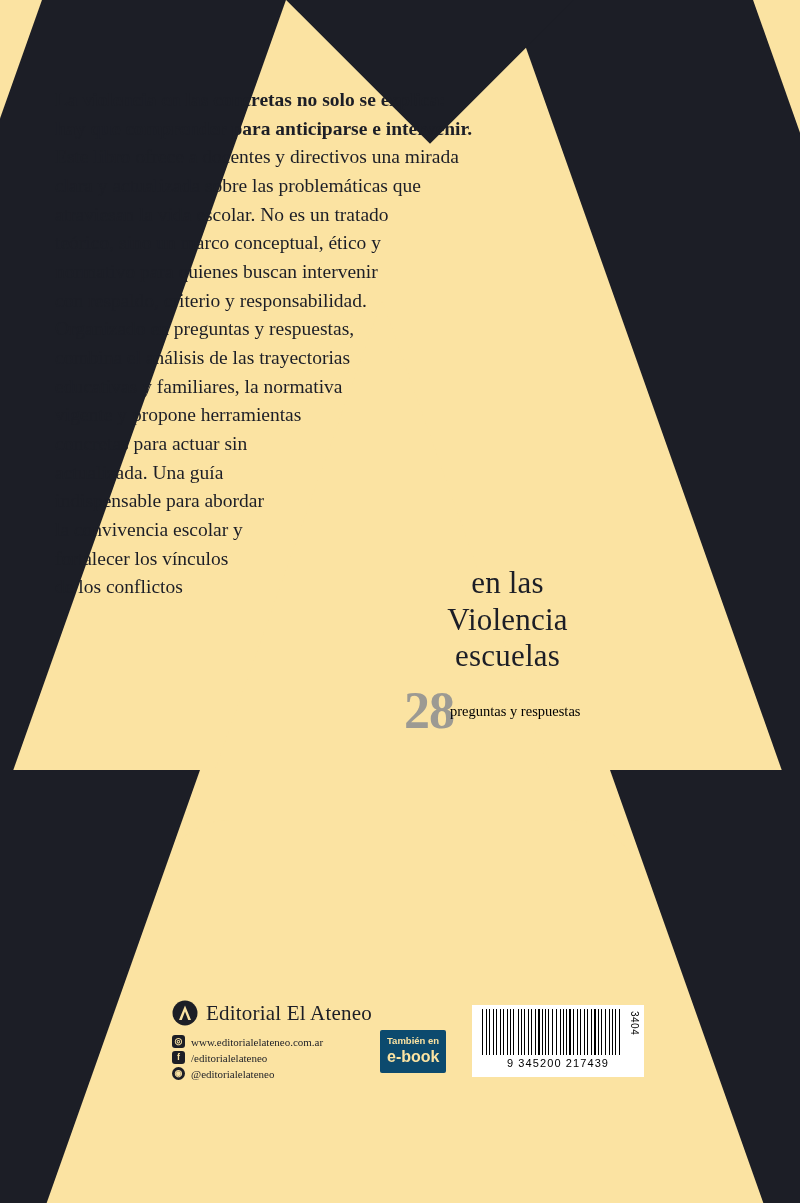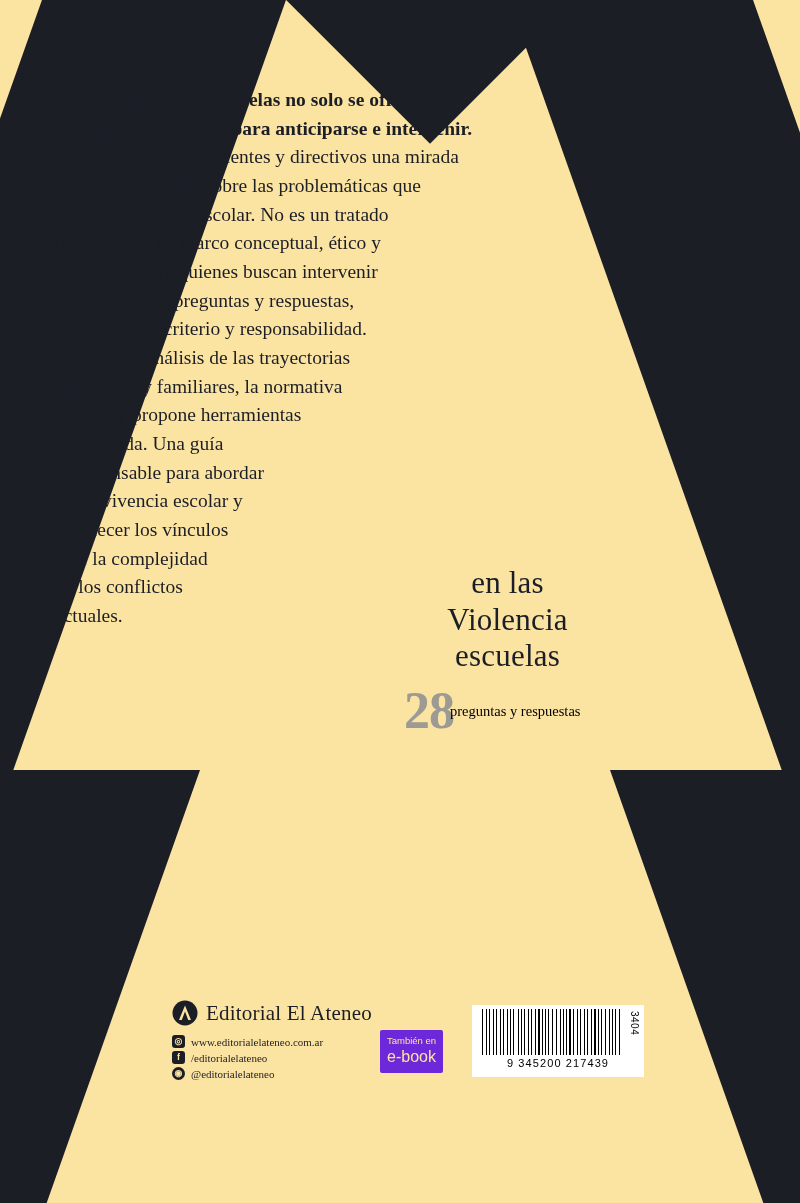--- a/index.html
+++ b/index.html
@@ -213,27 +213,27 @@
     flex: 0 0 auto;
   }
   .s-icon.circle { border-radius: 50%; }
 
   
   .ebook-badge {
     position: absolute;
     left: 380px;
     top: 1030px;
     z-index: 7;
-    background: #6d28d9;
+    background: #0c4a6e;
     color: #fbe3a2;
     padding: 5px 7px 6px 7px;
     font-family: "Liberation Sans", sans-serif;
     font-size: 9.5px;
     line-height: 1.25;
-    font-weight: normal;
+    font-weight: bold;
     border-radius: 2px;
   }
   .ebook-badge .big {
     font-size: 16px;
   }
 
   
   .barcode-box {
     position: absolute;
     left: 472px;
@@ -286,41 +286,40 @@
     <div class="a-leg-right"></div>
     <div class="a-apex"></div>
     <div class="a-counter"></div>
     <div class="a-crossbar-gap"></div>
     <div class="a-foot-left"></div>
     <div class="a-foot-right"></div>
   </div>
 
   <div class="blurb">
     <p class="lead">
-      <span class="l">La violencia en las escuelas no solo se ofrece:</span>
+      <span class="l">La violencia en las concretas no solo se explica:</span>
       <span class="l">hay que comprender para anticiparse e intervenir.</span>
     </p>
     <p class="body-text">
       <span class="l">Este libro ofrece a docentes y directivos una mirada</span>
       <span class="l">clara y actualizada sobre las problemáticas que</span>
       <span class="l">atraviesan la vida escolar. No es un tratado</span>
       <span class="l">teórico, sino un marco conceptual, ético y</span>
       <span class="l">normativo para quienes buscan intervenir</span>
+      <span class="l">con respaldo, criterio y responsabilidad.</span>
       <span class="l">Organizado en preguntas y respuestas,</span>
-      <span class="l">con respaldo, criterio y responsabilidad.</span>
       <span class="l">combina el análisis de las trayectorias</span>
       <span class="l">educativas y familiares, la normativa</span>
       <span class="l">vigente y propone herramientas</span>
+      <span class="l">concretas para actuar sin</span>
       <span class="l">actualizada. Una guía</span>
       <span class="l">indispensable para abordar</span>
       <span class="l">la convivencia escolar y</span>
       <span class="l">fortalecer los vínculos</span>
-      <span class="l">ante la complejidad</span>
       <span class="l">de los conflictos</span>
-      <span class="l">actuales.</span>
     </p>
   </div>
 
   <div class="title-block">
     <div class="title">
       <span class="tl">en las</span>
       <span class="tl">Violencia</span>
       <span class="tl">escuelas</span>
     </div>
     <div class="subtitle-row">

